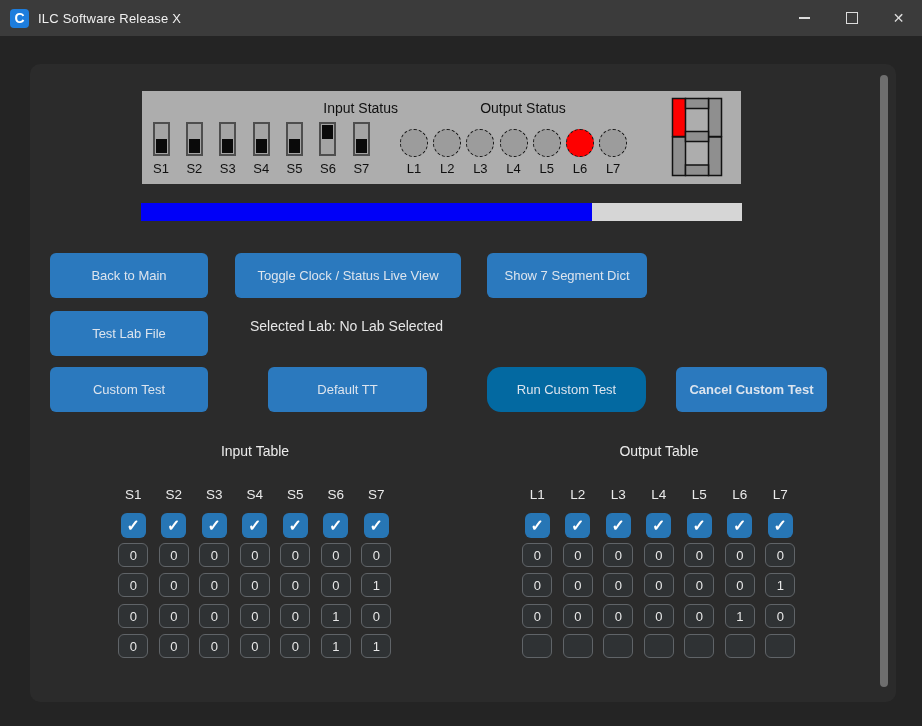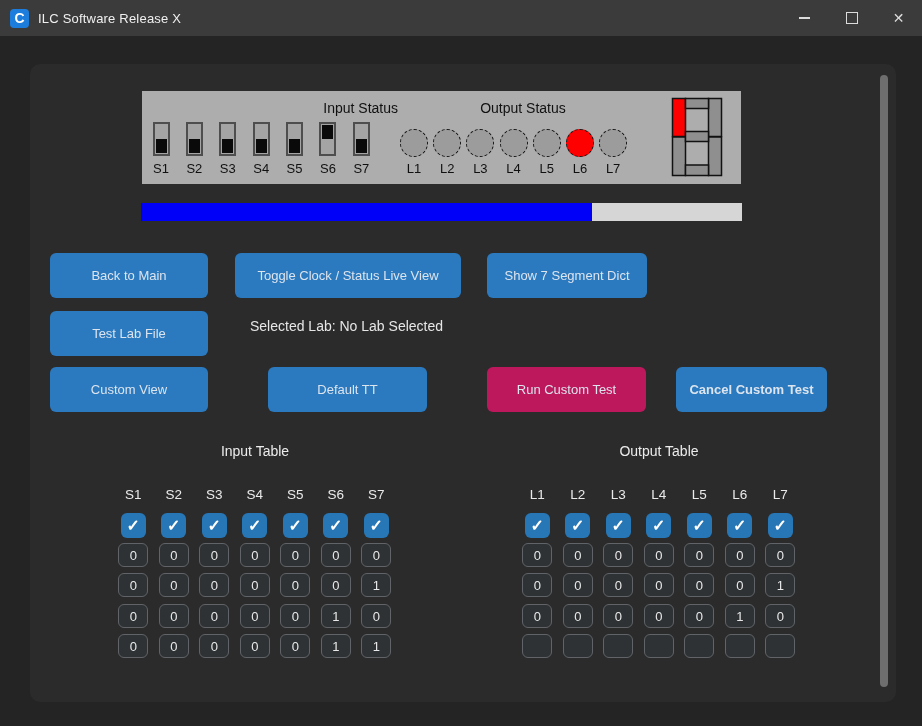--- a/index.html
+++ b/index.html
@@ -68,21 +68,21 @@
   }
   .progress-fill{height:100%;background:#0000f8;}
   
   .btn{
     position:absolute;height:45px;border-radius:6px;border:none;
     background:#2b79be;color:#dce4ee;font-size:13px;
     font-family:"Liberation Sans",sans-serif;
     display:flex;align-items:center;justify-content:center;cursor:default;
     padding:0;
   }
-  .btn.dark{background:#be185d;}
+  .btn.dark{background:#0369a1;border-radius:14px;}
   .lab-text{
     position:absolute;left:220px;top:247px;height:29px;display:flex;align-items:center;
     color:#e6e6e6;font-size:14px;
   }
   
   .table-wrap{position:absolute;top:379px;width:284px;height:240px;}
   .table-wrap.input{left:83px;}
   .table-wrap.output{left:487px;}
   .t-title{position:absolute;top:0;left:0;width:284px;text-align:center;color:#ececec;font-size:14px;}
   .t-row{
@@ -216,21 +216,21 @@
     <div class="progress-fill" style="width: 75%;"></div>
   </div>
 
   <button class="btn" style="left:20px;top:189px;width:158px;">Back to Main</button>
   <button class="btn" style="left:205px;top:189px;width:226px;">Toggle Clock / Status Live View</button>
   <button class="btn" style="left:457px;top:189px;width:160px;">Show 7 Segment Dict</button>
 
   <button class="btn" style="left:20px;top:247px;width:158px;">Test Lab File</button>
   <div class="lab-text">Selected Lab: No Lab Selected</div>
 
-  <button class="btn" style="left:20px;top:303px;width:158px;">Custom View</button>
+  <button class="btn" style="left:20px;top:303px;width:158px;">Custom Test</button>
   <button class="btn" style="left:238px;top:303px;width:159px;">Default TT</button>
   <button class="btn dark" style="left:457px;top:303px;width:159px;">Run Custom Test</button>
   <button class="btn" style="left:646px;top:303px;width:151px;font-weight:bold;">Cancel Custom Test</button>
 
   <div class="table-wrap input">
     <div class="t-title">Input Table</div>
     <div class="t-row t-headers">
         <div class="t-h">S1</div>
         <div class="t-h">S2</div>
         <div class="t-h">S3</div>

